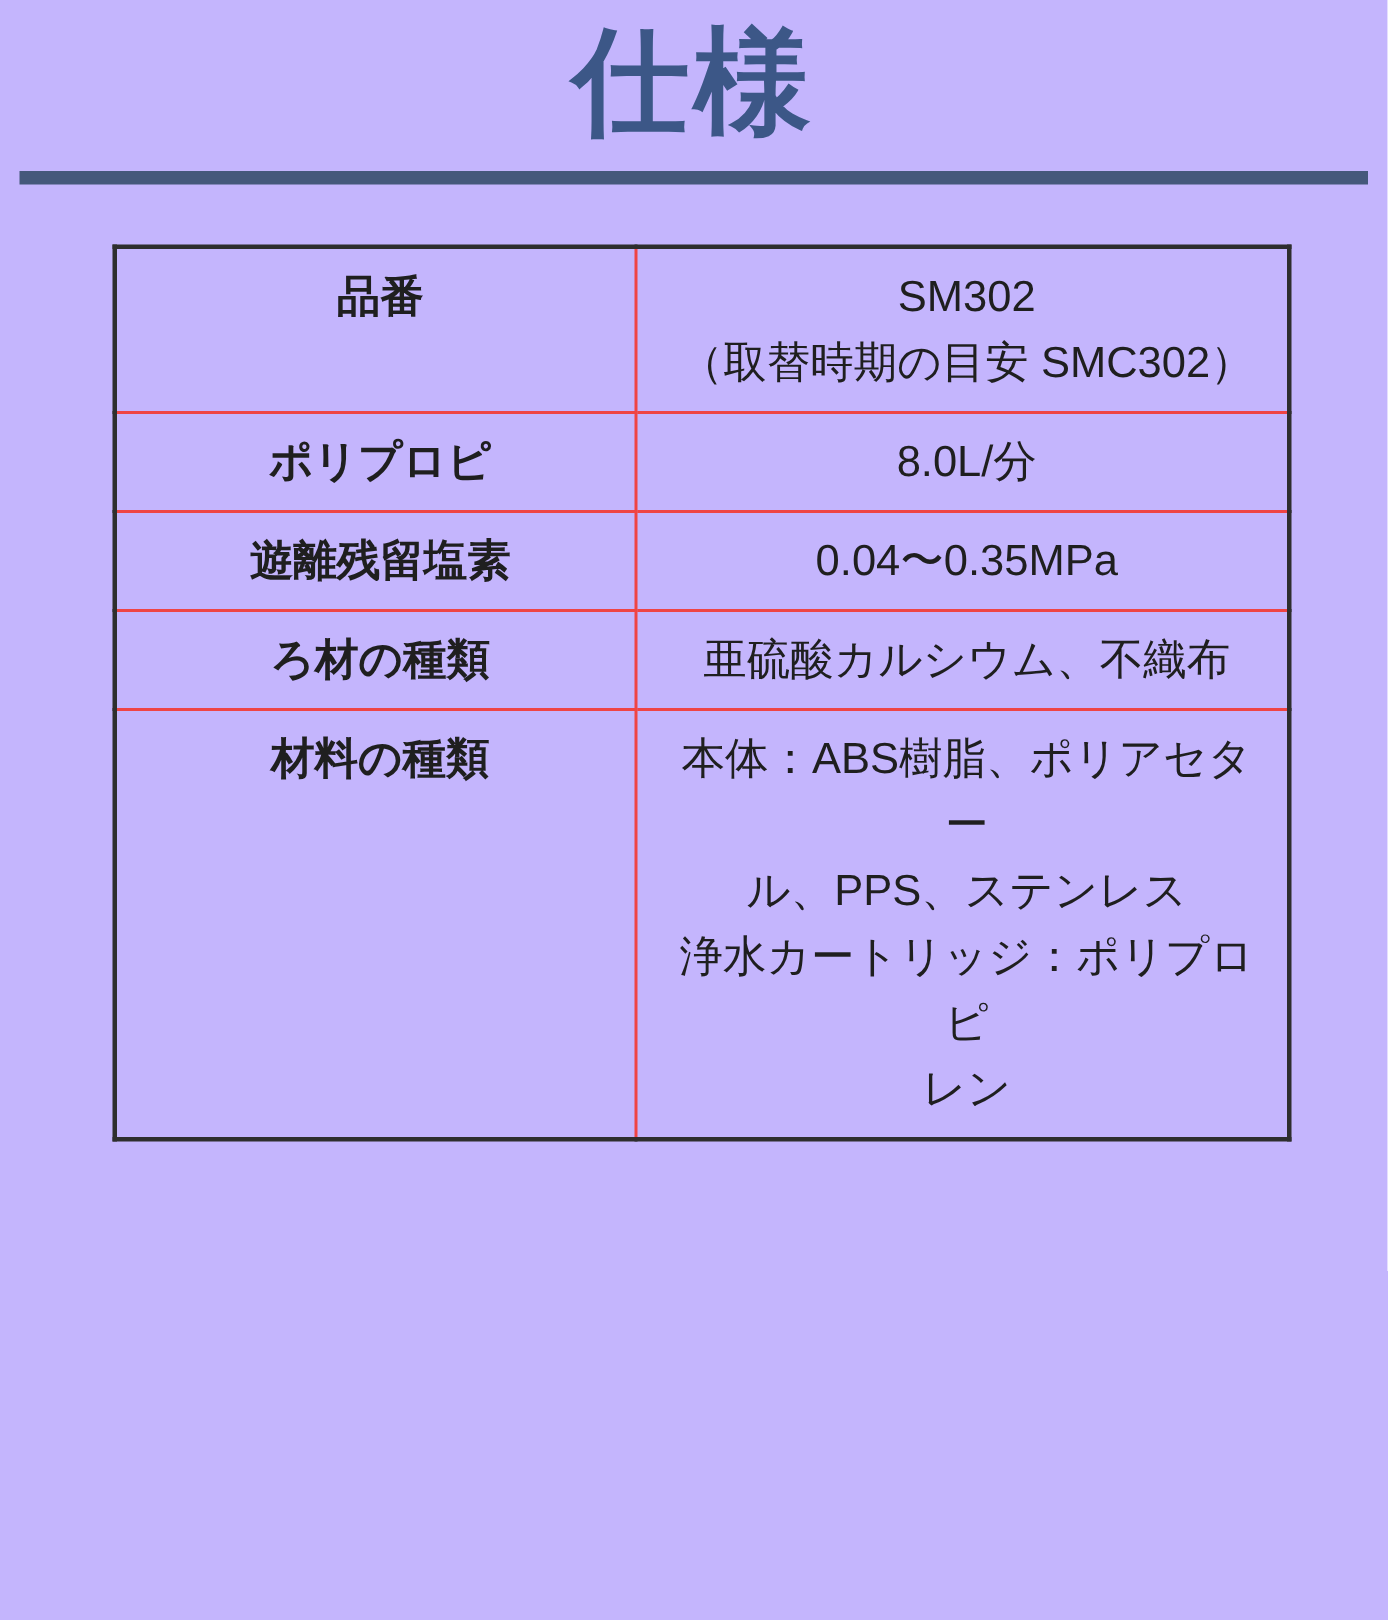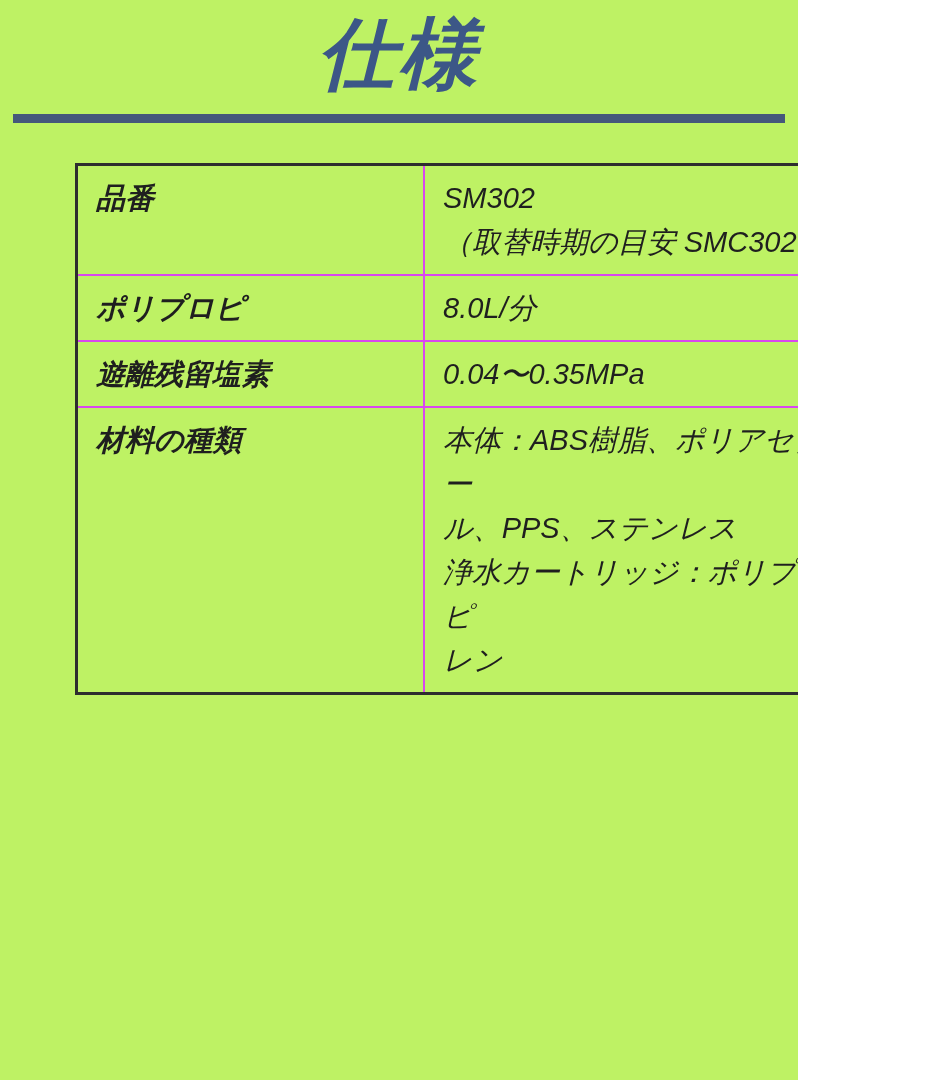--- a/index.html
+++ b/index.html
@@ -3,25 +3,24 @@
 <meta charset="utf-8">
 <style>
   html, body {
     margin: 0;
     padding: 0;
     background: #ffffff;
     font-family: "Liberation Sans", sans-serif;
   }
   .page {
     position: relative;
-    width: 798px;
+    width: 925px;
     height: 1080px;
-    background: #bef264;
+    background: #c4b5fd;
     overflow: hidden;
-    font-style: italic;
   }
   .title {
     margin: 10px 0 0 0;
     text-align: center;
     font-size: 78px;
     line-height: 1.15;
     font-weight: 700;
     color: var(--accent, #3c5787);
     letter-spacing: 3px;
   }
@@ -32,23 +31,23 @@
   }
   .spec-table {
     border-collapse: collapse;
     table-layout: fixed;
     width: 786px;
     margin: 40px 0 0 75px;
     border: 3px solid #2e2e2e;
   }
   .spec-table th,
   .spec-table td {
-    border: 2px solid #d946ef;
+    border: 2px solid #ef4444;
     vertical-align: top;
-    text-align: left;
+    text-align: center;
     font-size: 29px;
     line-height: 44px;
     color: #1f1f1f;
     white-space: pre-wrap;
     padding: 10px 12px 10px 18px;
     overflow: hidden;
     margin-top: 32px;
   }
   .spec-table th {
     width: 315px;
@@ -76,20 +75,24 @@
       </tr>
       <tr>
         <th>ポリプロピ</th>
         <td>8.0L/分</td>
       </tr>
       <tr>
         <th>遊離残留塩素</th>
         <td>0.04〜0.35MPa</td>
       </tr>
       <tr>
+        <th>ろ材の種類</th>
+        <td>亜硫酸カルシウム、不織布</td>
+      </tr>
+      <tr>
         <th>材料の種類</th>
         <td>本体：ABS樹脂、ポリアセター
 ル、PPS、ステンレス
 浄水カートリッジ：ポリプロピ
 レン</td>
       </tr>
 
     </tbody>
   </table>
 

